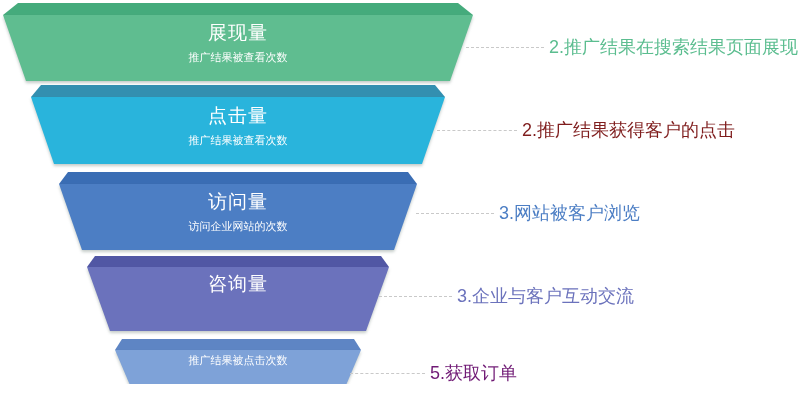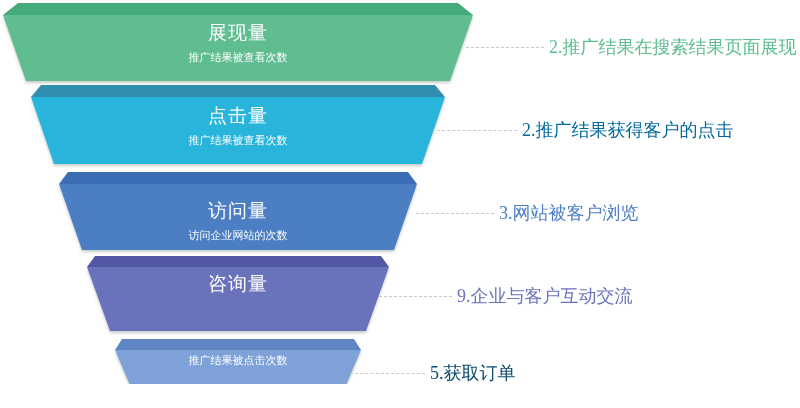--- a/index.html
+++ b/index.html
@@ -1,21 +1,21 @@
 <!DOCTYPE html>
 <html><head>
 <meta charset="utf-8">
 <style>
   html,body{margin:0;padding:0;background:#ffffff;}
   .stage{
     position:relative;
     width:800px;height:384px;
     background:#ffffff;
     overflow:hidden;
-    font-family:Liberation Serif, serif;
+    font-family:Liberation Sans, sans-serif;
   }
   .funnel-svg{position:absolute;left:0;top:0;width:800px;height:408px;}
   .funnel-svg polygon.face{filter:drop-shadow(0 2px 1.5px rgba(90,110,100,0.35));}
   .level-label{
     position:absolute;left:88px;width:300px;
     text-align:center;color:#ffffff;pointer-events:none;
   }
   .lv-title{font-size:19px;line-height:26px;font-weight:400;letter-spacing:1px;}
   .lv-sub{font-size:11px;line-height:22px;font-weight:400;}
   .annotation{
@@ -58,45 +58,45 @@
   </svg>
 
   <div class="level-label" style="top:20px">
     <div class="lv-title">展现量</div>
     <div class="lv-sub">推广结果被查看次数</div>
   </div>
   <div class="level-label" style="top:103px">
     <div class="lv-title">点击量</div>
     <div class="lv-sub">推广结果被查看次数</div>
   </div>
-  <div class="level-label" style="top:198px">
+  <div class="level-label" style="top:189px">
     <div class="lv-title">访问量</div>
     <div class="lv-sub">访问企业网站的次数</div>
   </div>
   <div class="level-label" style="top:271px">
     <div class="lv-title">咨询量</div>
   </div>
   <div class="level-label" style="top:349px">
     <div class="lv-sub">推广结果被点击次数</div>
   </div>
 
   <div class="annotation" style="top:35px;left:466px">
     <span class="dash" style="width: 78px; border-top-color: rgb(201, 201, 201);"></span>
     <span class="ann-text" style="color: rgb(91, 189, 143);">2.推广结果在搜索结果页面展现</span>
   </div>
   <div class="annotation" style="top:118px;left:437px">
     <span class="dash" style="width: 80px; border-top-color: rgb(201, 201, 201);"></span>
-    <span class="ann-text" style="color: #0369a1;">2.推广结果获得客户的点击</span>
+    <span class="ann-text" style="color: #7f1d1d;">2.推广结果获得客户的点击</span>
   </div>
   <div class="annotation" style="top:201px;left:416px">
     <span class="dash" style="width: 78px; border-top-color: rgb(201, 201, 201);"></span>
     <span class="ann-text" style="color: rgb(76, 126, 196);">3.网站被客户浏览</span>
   </div>
   <div class="annotation" style="top:284px;left:379px">
     <span class="dash" style="width: 73px; border-top-color: rgb(201, 201, 201);"></span>
-    <span class="ann-text" style="color: rgb(107, 114, 188);">9.企业与客户互动交流</span>
+    <span class="ann-text" style="color: rgb(107, 114, 188);">3.企业与客户互动交流</span>
   </div>
   <div class="annotation" style="top:361px;left:350px">
     <span class="dash" style="width: 75px; border-top-color: rgb(201, 201, 201);"></span>
-    <span class="ann-text" style="color: #0c4a6e;">5.获取订单</span>
+    <span class="ann-text" style="color: #701a75;">5.获取订单</span>
   </div>
 
 </div>
 
 </body></html>

